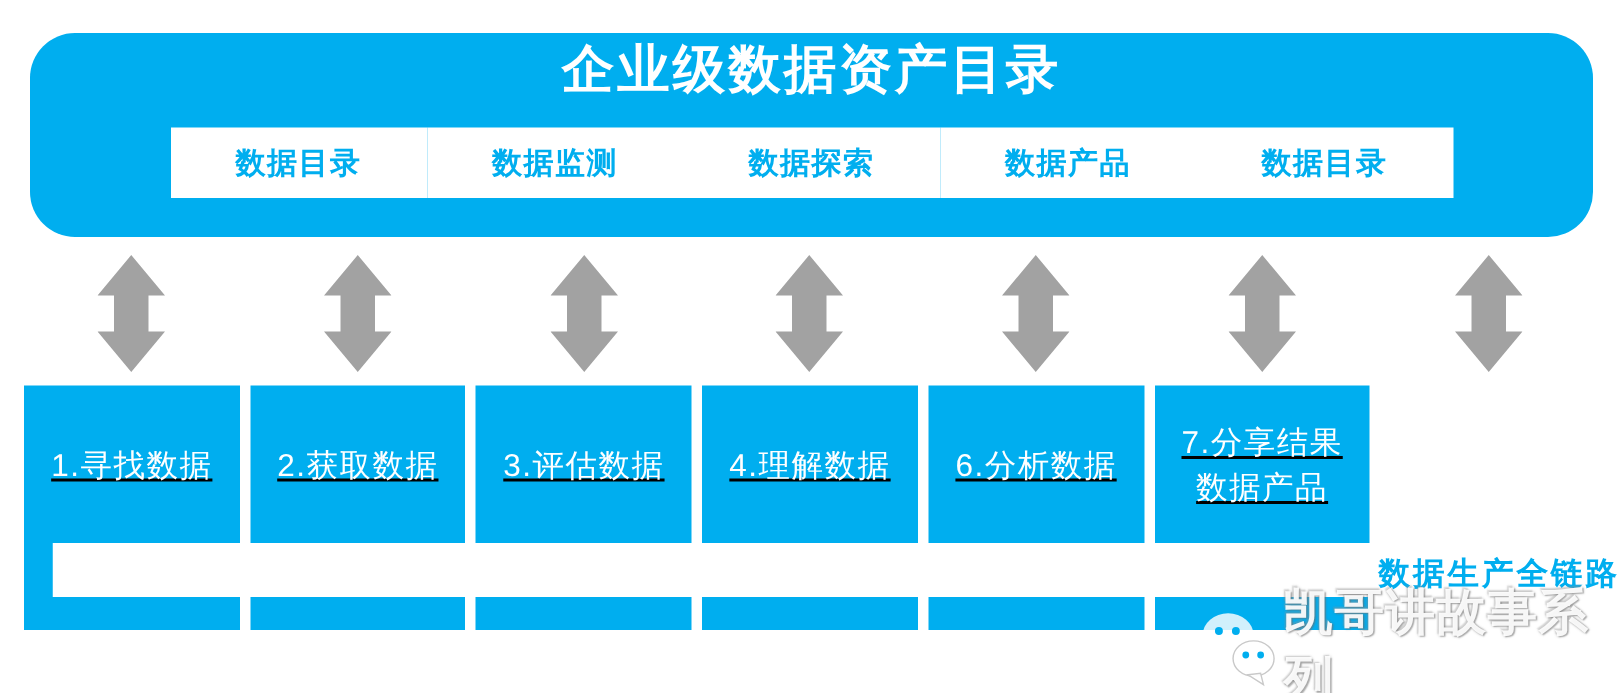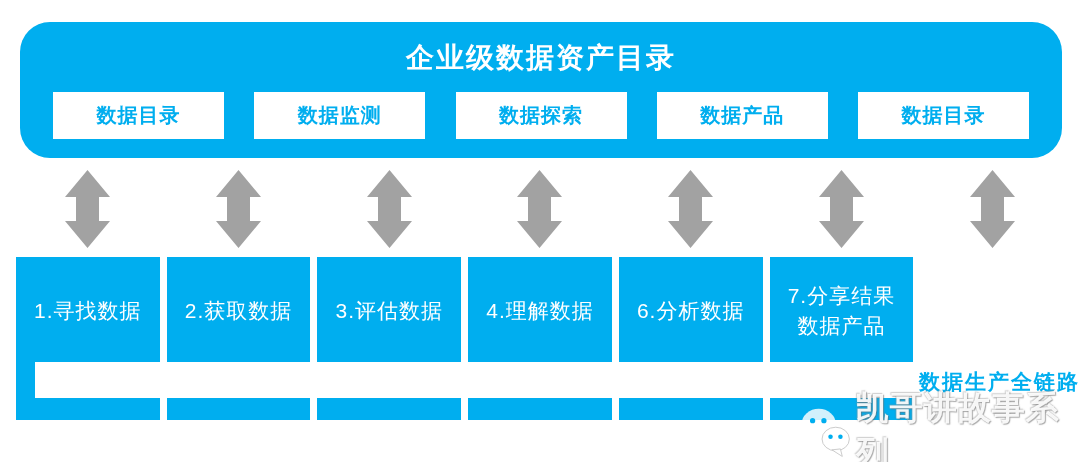--- a/index.html
+++ b/index.html
@@ -16,30 +16,30 @@
 
   
   .top-panel {
     position: absolute;
     left: 20px; top: 22px;
     width: 1042px; height: 136px;
     background: var(--accent);
     border-radius: 30px;
   }
   .top-title {
-    padding-top: 17px;
+    padding-top: 1px;
     text-align: center;
     color: #ffffff;
-    font-size: 28px;
+    font-size: 35px;
     font-weight: bold;
     letter-spacing: 2px;
   }
   .top-boxes {
     display: flex;
-    justify-content: space-between;
+    justify-content: center;
     padding: 0 33px;
     margin-top: 15px;
   }
   .cap-box {
     width: 171px; height: 47px;
     background: #ffffff;
     color: var(--accent);
     font-size: 20px;
     font-weight: 600;
     display: flex;
@@ -64,20 +64,21 @@
   }
 
   
   .steps-row {
     position: absolute;
     left: 16px; top: 257px;
     width: 1048px; height: 163px;
     display: grid;
     grid-template-columns: repeat(7, 1fr);
     gap: 7px;
+    text-decoration: underline;
   }
   .step-box {
     background: var(--accent);
     color: #ffffff;
     font-size: 21px;
     display: flex;
     align-items: center;
     justify-content: center;
     text-align: center;
     padding-bottom: 56px;

